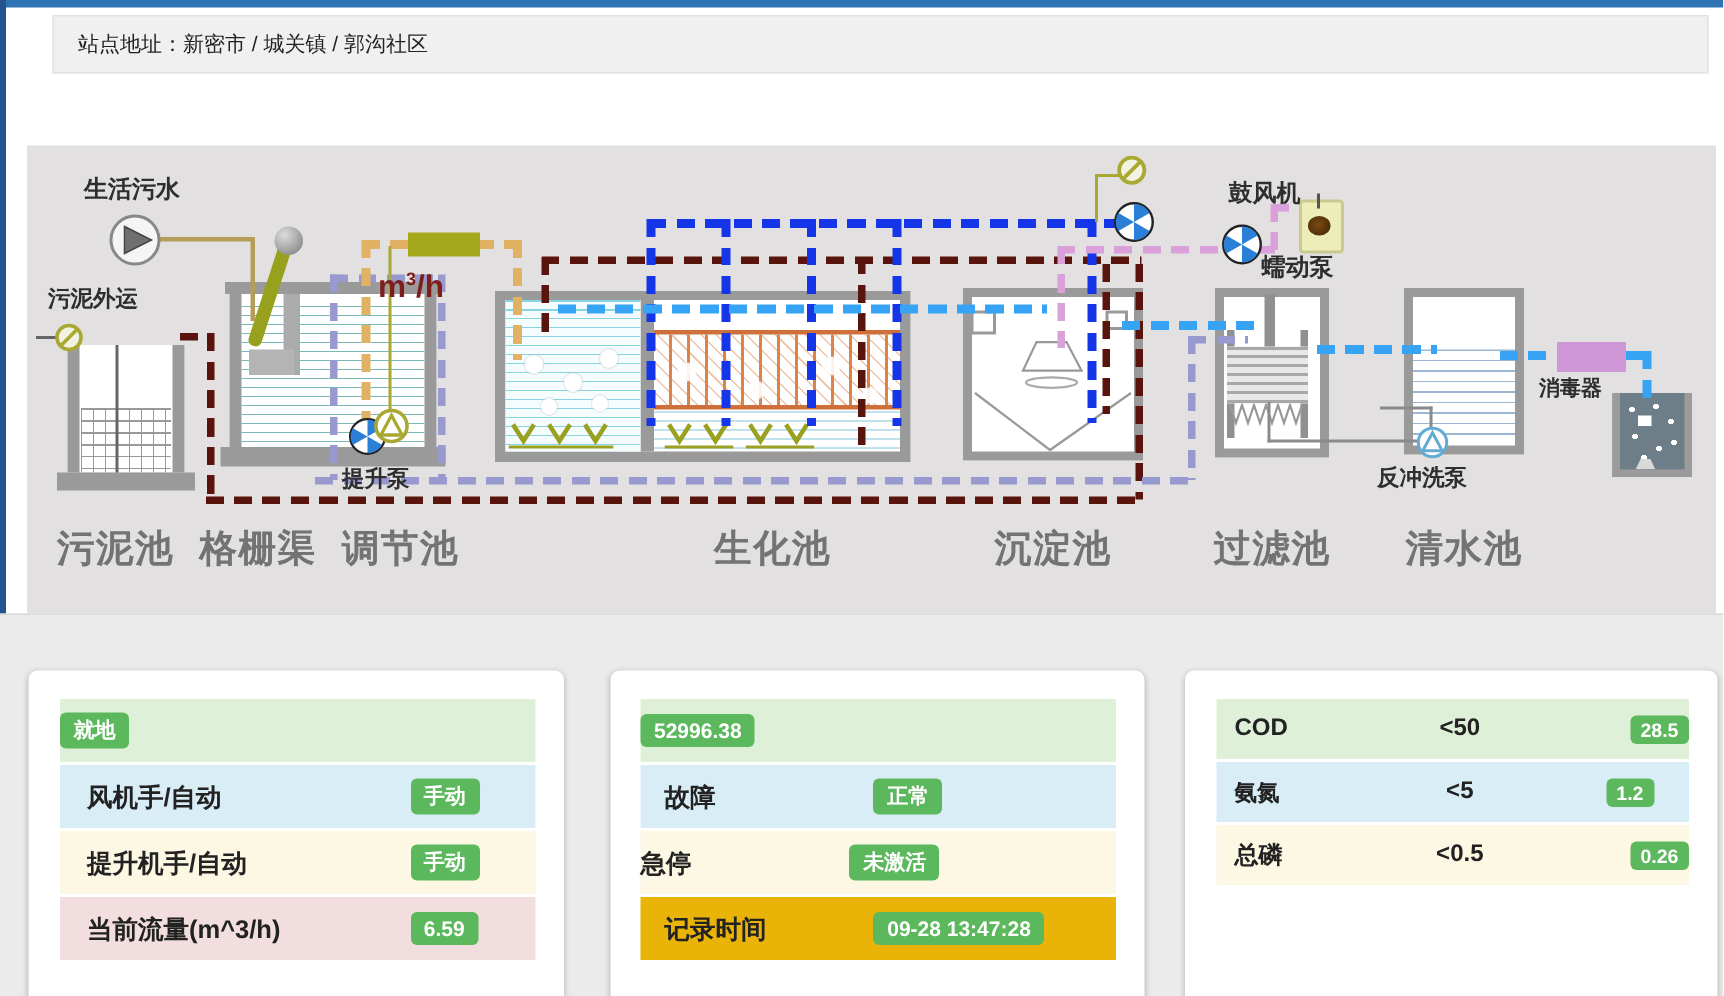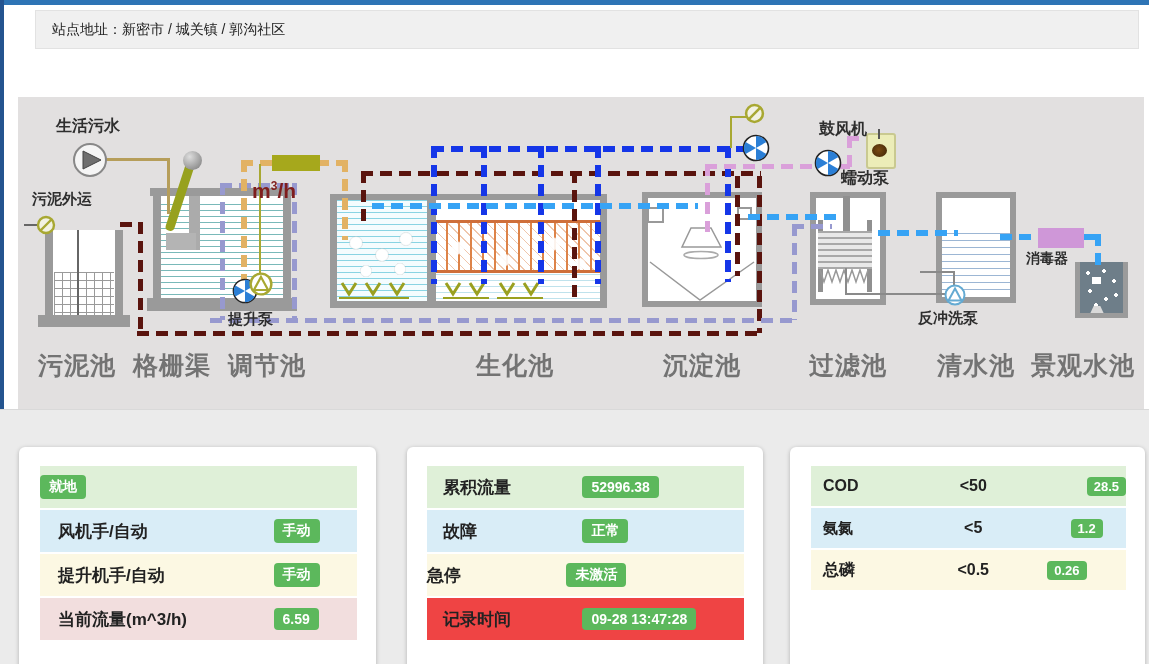--- a/index.html
+++ b/index.html
@@ -239,21 +239,20 @@
     <div class="dlabel" style="left:918px;top:309px;font-size:15px">反冲洗泵</div>
     <div class="dlabel" style="left:1026px;top:250px;font-size:14px">消毒器</div>
 
     <div class="tname" style="left:38px">污泥池</div>
     <div class="tname" style="left:133px">格栅渠</div>
     <div class="tname" style="left:228px">调节池</div>
     <div class="tname" style="left:476px">生化池</div>
     <div class="tname" style="left:663px">沉淀池</div>
     <div class="tname" style="left:809px">过滤池</div>
     <div class="tname" style="left:937px">清水池</div>
-    <div class="tname" style="left:1031px;width:112px">景观水池</div>
   </div>
 
   <div class="card" style="left:19px;top:447px;width:357px">
     <div class="prow" style="background:#dff0d8">
       <span class="badge">就地</span>
     </div>
     <div class="prow" style="background:#d9edf7">
       <div class="plabel" style="flex:0 0 68%;padding-left:18px">风机手/自动</div>
       <span class="badge">手动</span>
     </div>
@@ -262,47 +261,46 @@
       <span class="badge">手动</span>
     </div>
     <div class="prow" style="background:#f2dede">
       <div class="plabel" style="flex:0 0 68%;padding-left:18px">当前流量(m^3/h)</div>
       <span class="badge">6.59</span>
     </div>
   </div>
 
   <div class="card" style="left:407px;top:447px;width:356px;padding-left:20px">
     <div class="prow" style="background:#dff0d8">
-      <div class="plabel" style="flex:0 0 44%;padding-left:16px">累积流量</div>
       <span class="badge">52996.38</span>
     </div>
     <div class="prow" style="background:#d9edf7">
       <div class="plabel" style="flex:0 0 44%;padding-left:16px">故障</div>
       <span class="badge">正常</span>
     </div>
     <div class="prow" style="background:#fcf8e3">
       <div class="plabel" style="flex:0 0 44%;">急停</div>
       <span class="badge">未激活</span>
     </div>
-    <div class="prow" style="background:#ef4444">
+    <div class="prow" style="background:#eab308">
       <div class="plabel" style="flex:0 0 44%;padding-left:16px">记录时间</div>
       <span class="badge">09-28 13:47:28</span>
     </div>
   </div>
 
   <div class="card" style="left:790px;top:447px;width:355px">
     <div class="g3" style="background:#dff0d8">
       <div class="plabel" style="padding-left:12px;font-size:16px">COD</div>
       <div class="std">&lt;50</div>
       <div style="text-align:right"><span class="badge" style="font-size:13px;padding:2px 7px">28.5</span></div>
     </div>
     <div class="g3" style="background:#d9edf7">
       <div class="plabel" style="padding-left:12px;font-size:15px">氨氮</div>
       <div class="std">&lt;5</div>
       <div style="text-align:center"><span class="badge" style="font-size:13px;padding:2px 7px">1.2</span></div>
     </div>
     <div class="g3" style="background:#fcf8e3">
       <div class="plabel" style="padding-left:12px;font-size:16px">总磷</div>
       <div class="std">&lt;0.5</div>
-      <div style="text-align:left"><span class="badge" style="font-size:13px;padding:2px 7px">0.26</span></div>
+      <div style="text-align:right"><span class="badge" style="font-size:13px;padding:2px 7px">0.26</span></div>
     </div>
   </div>
 </div>
 
 </body></html>

